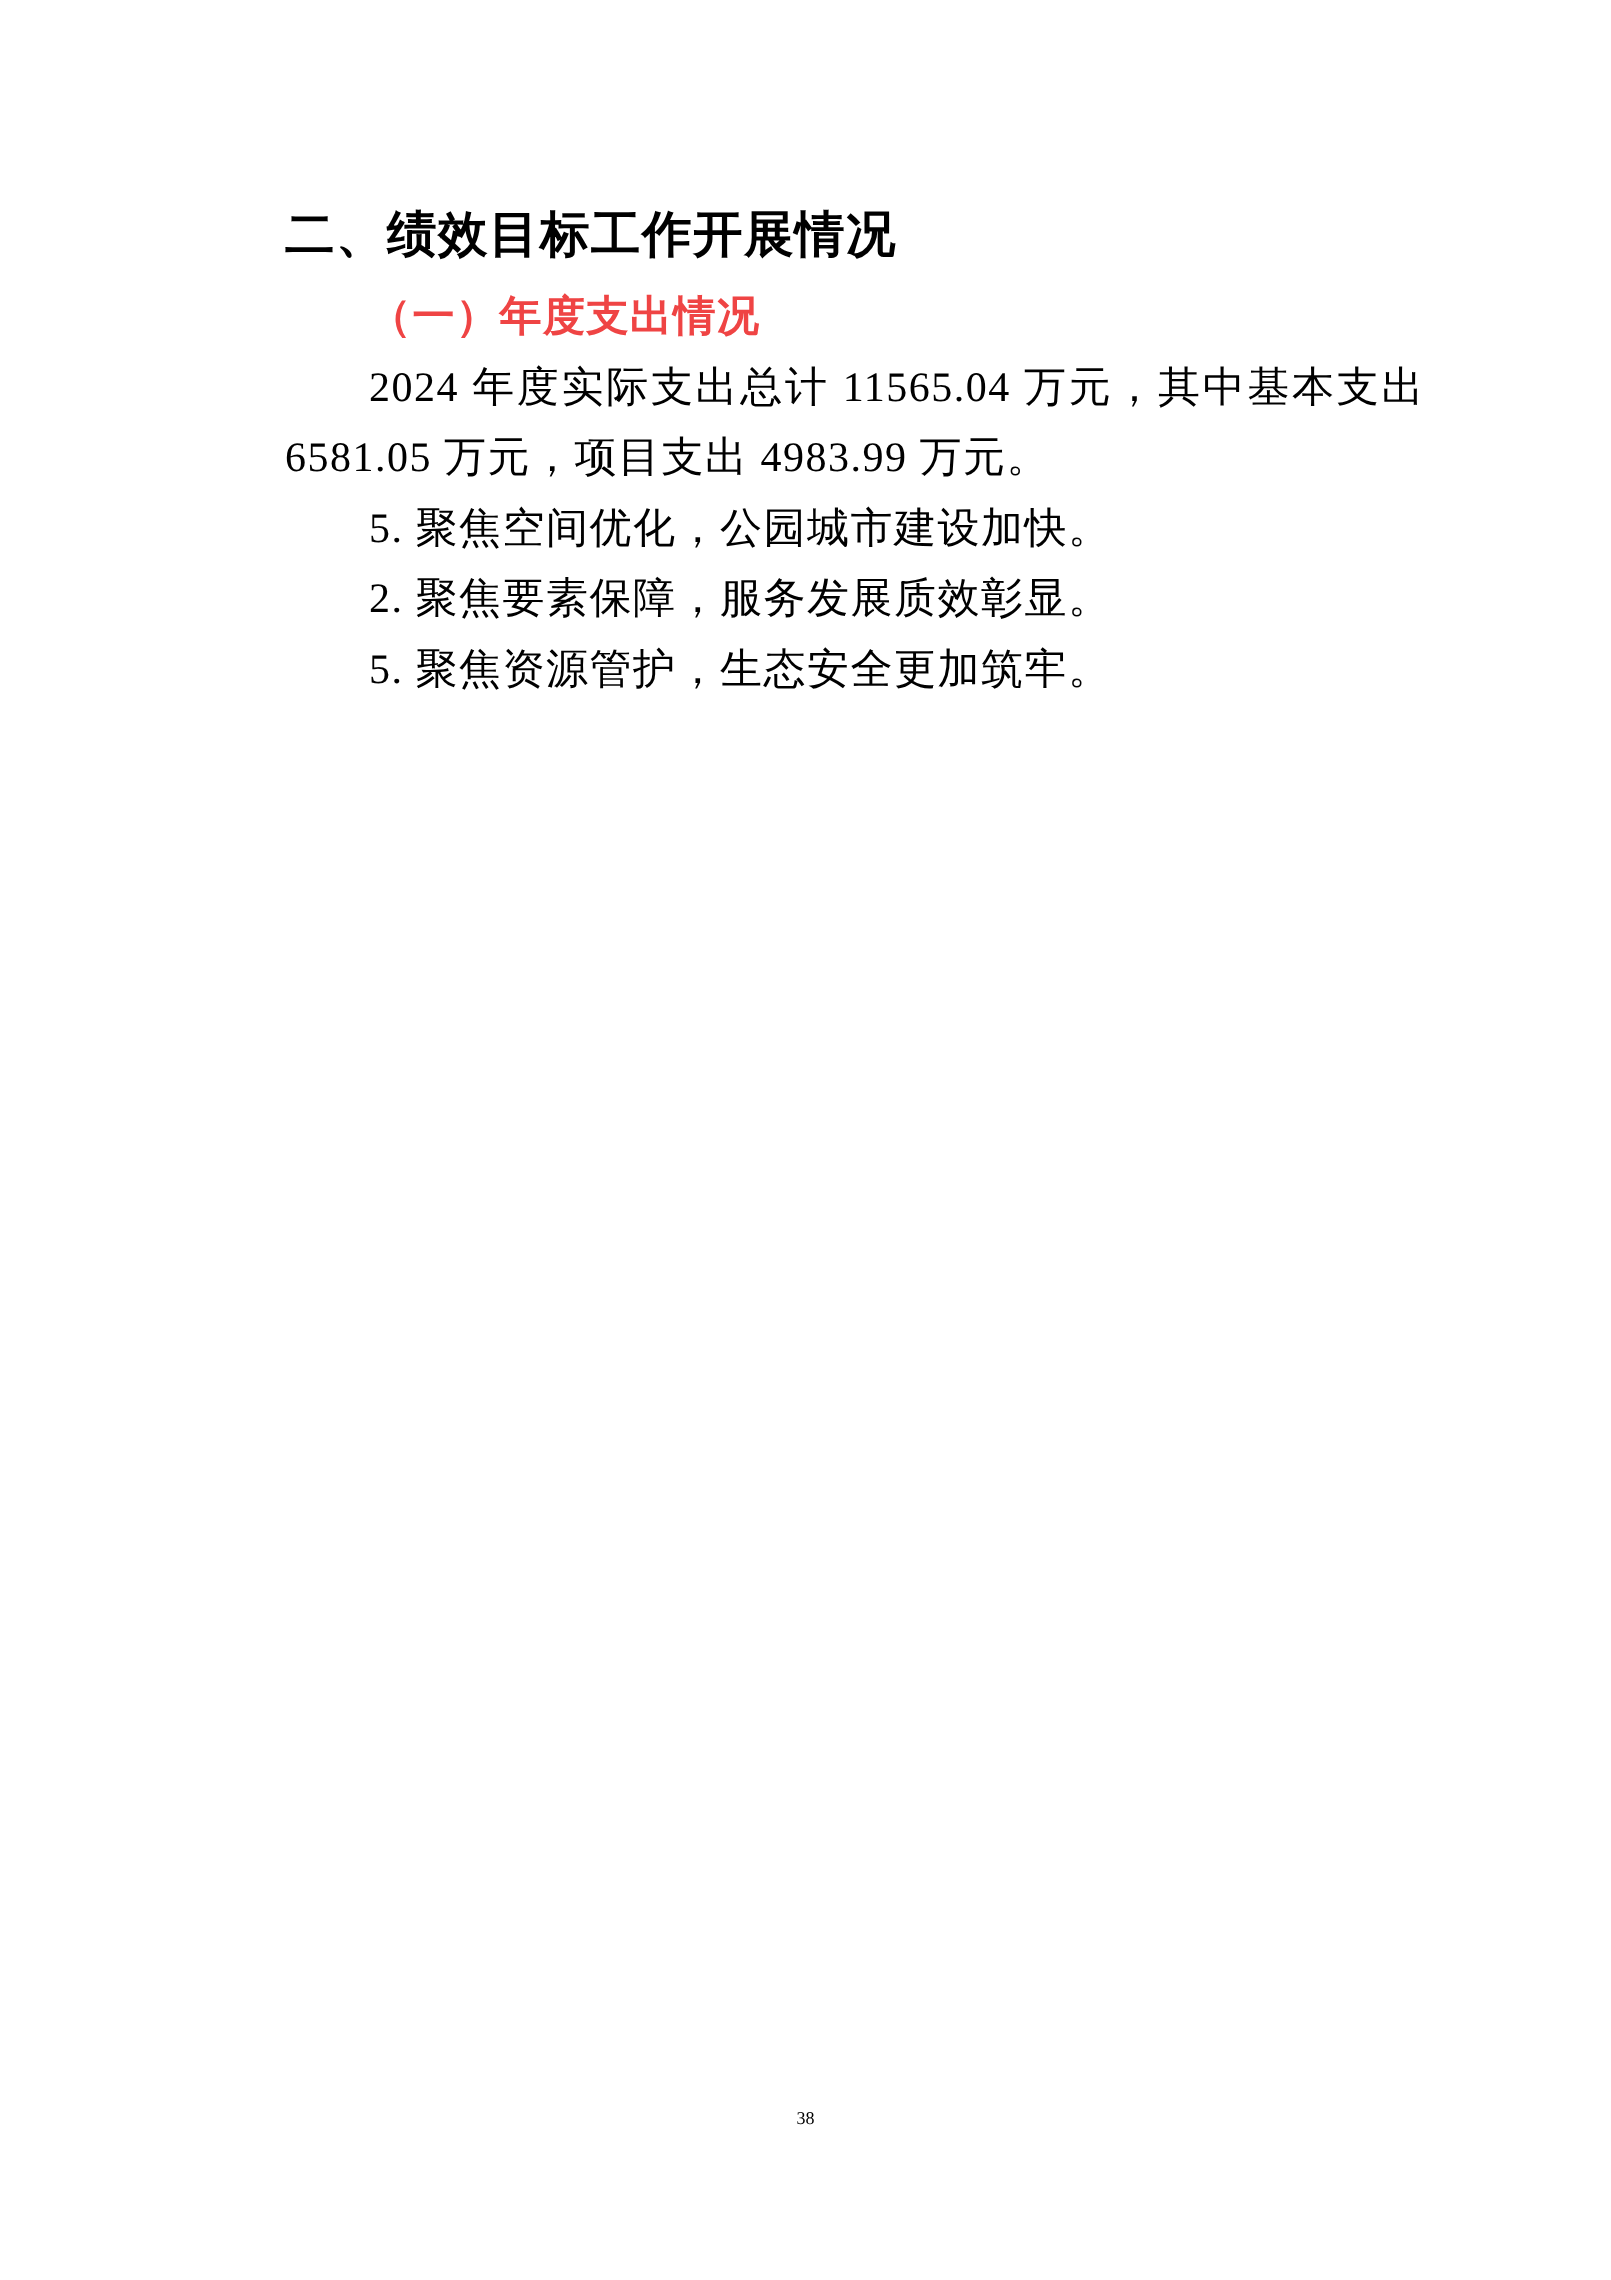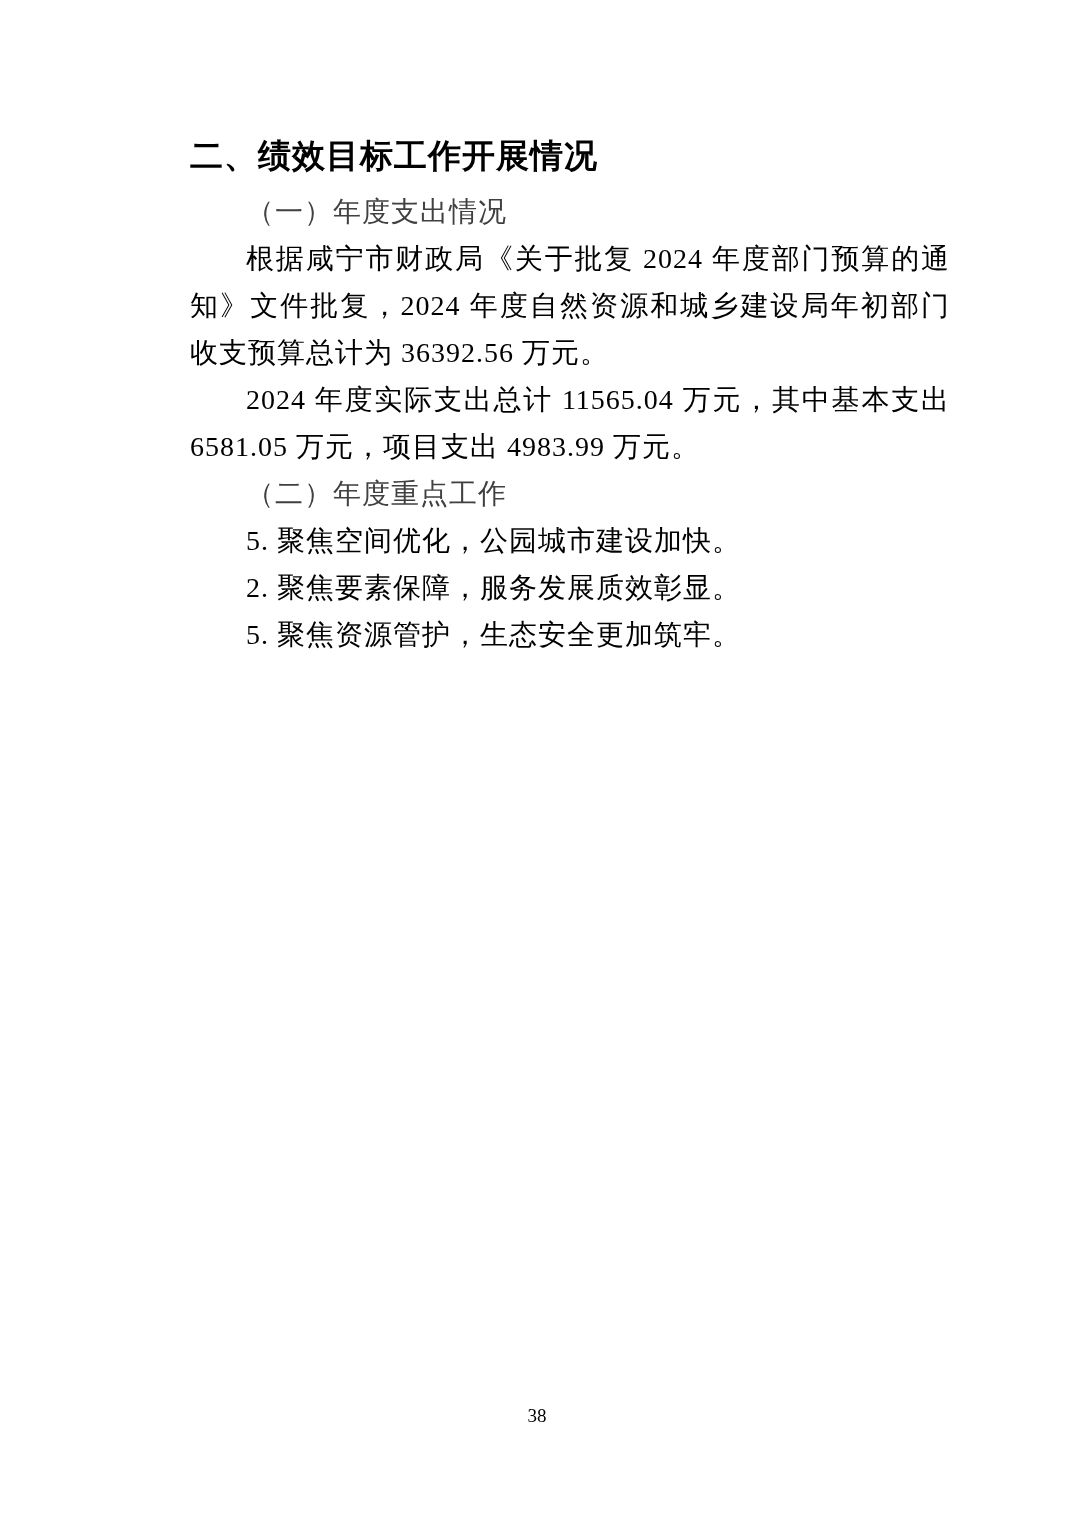--- a/index.html
+++ b/index.html
@@ -21,58 +21,56 @@
   .doc-title {
     font-family: "Liberation Sans", "DejaVu Sans", sans-serif;
     font-weight: bold;
     font-size: 33px;
     line-height: 52px;
     letter-spacing: 1px;
     color: #000000;
     margin-bottom: 6px;
   }
   .doc-h2 {
-    font-weight: normal;
+    font-weight: bold;
     font-size: 28px;
     line-height: 47px;
     text-indent: 2em;
     letter-spacing: 1px;
-    color: #404040;
+    color: #ef4444;
   }
   .doc-p {
     font-size: 28px;
     line-height: 47px;
     text-indent: 2em;
     text-align: justify;
     letter-spacing: 1px;
     color: #000000;
   }
   .page-number {
     position: absolute;
     left: 0;
     right: 0;
     top: 1405px;
     text-align: center;
-    font-size: 19px;
+    font-size: 12px;
     color: #000000;
   }
 </style>
 </head>
 <body>
 
 <div class="page">
   <h1 class="doc-title">二、绩效目标工作开展情况</h1>
 
   <h2 class="doc-h2">（一）年度支出情况</h2>
 
-  <p class="doc-p">根据咸宁市财政局《关于批复 2024 年度部门预算的通知》文件批复，2024 年度自然资源和城乡建设局年初部门收支预算总计为 36392.56 万元。</p>
 
   <p class="doc-p">2024 年度实际支出总计 11565.04 万元，其中基本支出 6581.05 万元，项目支出 4983.99 万元。</p>
 
-  <h2 class="doc-h2">（二）年度重点工作</h2>
 
   <p class="doc-p">5. 聚焦空间优化，公园城市建设加快。</p>
 
 
   <p class="doc-p">2. 聚焦要素保障，服务发展质效彰显。</p>
 
 
   <p class="doc-p">5. 聚焦资源管护，生态安全更加筑牢。</p>
 
   <div class="page-number">38</div>

